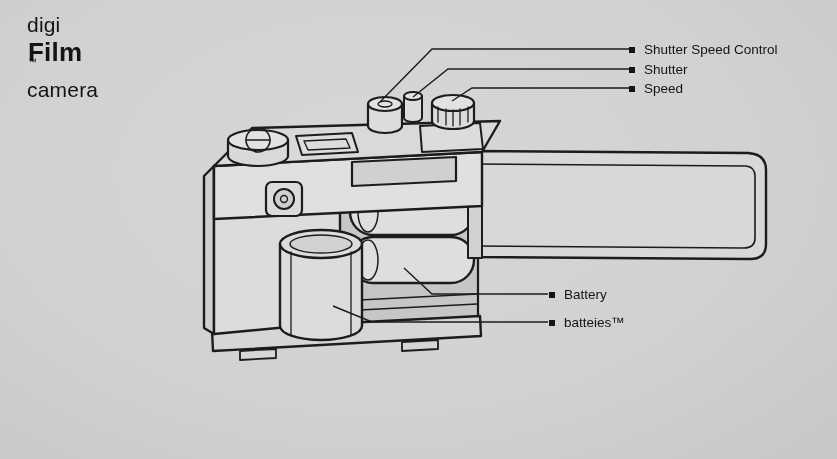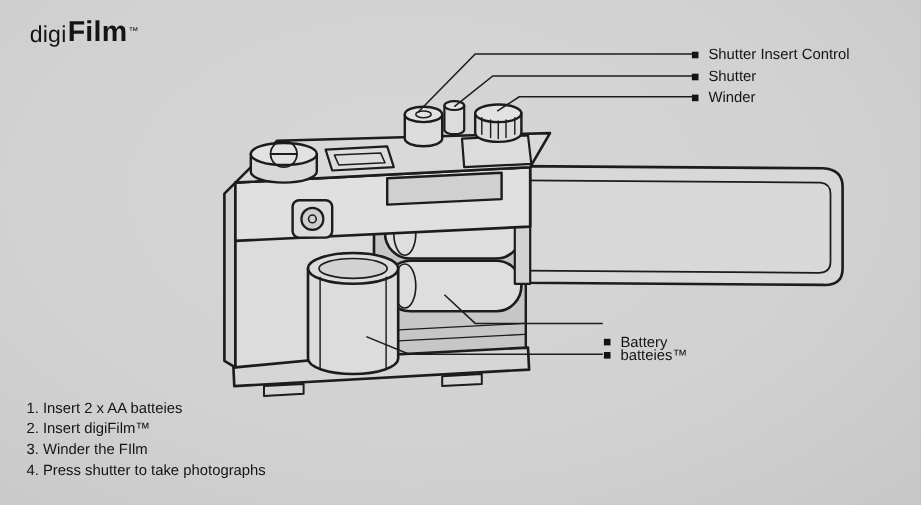--- a/index.html
+++ b/index.html
@@ -12,43 +12,43 @@
     width:837px;height:459px;
     background:radial-gradient(ellipse at 45% 38%, #d7d7d7 0%, #d1d1d1 60%, #c7c7c7 100%);
     overflow:hidden;
     color:#1c1c1c;
   }
   .camera-svg{position:absolute;left:0;top:0;}
 
   
   .logo{
     position:absolute;left:27px;top:13px;
-    display:flex;align-items:flex-end;
-    color:#141414;letter-spacing:.2px;
+    display:flex;align-items:flex-start;
+    color:#141414;letter-spacing:.2px;flex-direction:column;
   }
   .logo .digi{font-size:21px;font-weight:400;}
   .logo .film{font-size:26px;font-weight:700;margin-left:1px;}
   .logo .tm{font-size:9px;font-weight:400;position:relative;top:-11px;margin:0 1px 0 1px;}
   .logo .cam{font-size:21px;font-weight:400;}
 
   
   .callout{
     position:absolute;
     display:flex;align-items:center;
     font-size:13.5px;font-weight:400;color:#141414;
     white-space:nowrap;height:17px;
   }
   .callout .bullet{
     width:6px;height:6px;background:#141414;
     margin-right:9px;flex:0 0 auto;
   }
   .co-ssc{left:629px;top:41px;}
   .co-shutter{left:629px;top:61px;justify-content:flex-end;}
   .co-winder{left:629px;top:80px;}
-  .co-battery{left:549px;top:286px;margin-top:16px;}
+  .co-battery{left:549px;top:286px;}
   .co-digifilm{left:549px;top:314px;}
 
   
   .instructions{
     position:absolute;left:24px;top:361px;
     font-size:13.5px;line-height:19px;color:#141414;
   }
 </style>
 </head>
 <body>
@@ -135,43 +135,38 @@
       <polyline points="630,88 472,88 452,101"></polyline>
       <polyline points="548,294 432,294 404,268"></polyline>
       <polyline points="548,322 372,322 333,306"></polyline>
     </g>
   </svg>
 
   <div class="logo">
     <span class="digi">digi</span>
       <span class="film">Film</span>
       <sup class="tm">™</sup>
+      <span class="cam">camera</span>
   </div>
 
   <div class="callout co-ssc">
     <span class="bullet"></span>
-    <span>Shutter Insert Control</span>
+    <span>Shutter Speed Control</span>
   </div>
   <div class="callout co-shutter">
     <span class="bullet"></span>
     <span>Shutter</span>
   </div>
   <div class="callout co-winder">
     <span class="bullet"></span>
-    <span>Winder</span>
+    <span>Speed</span>
   </div>
   <div class="callout co-battery">
     <span class="bullet"></span>
     <span>Battery</span>
   </div>
   <div class="callout co-digifilm">
     <span class="bullet"></span>
     <span>batteies™</span>
   </div>
 
-  <div class="instructions">
-    <div>1. Insert 2 x AA batteies</div>
-    <div>2. Insert digiFilm™</div>
-    <div>3. Winder the FIlm</div>
-    <div>4. Press shutter to take photographs</div>
-  </div>
 
 </div>
 
 </body></html>

